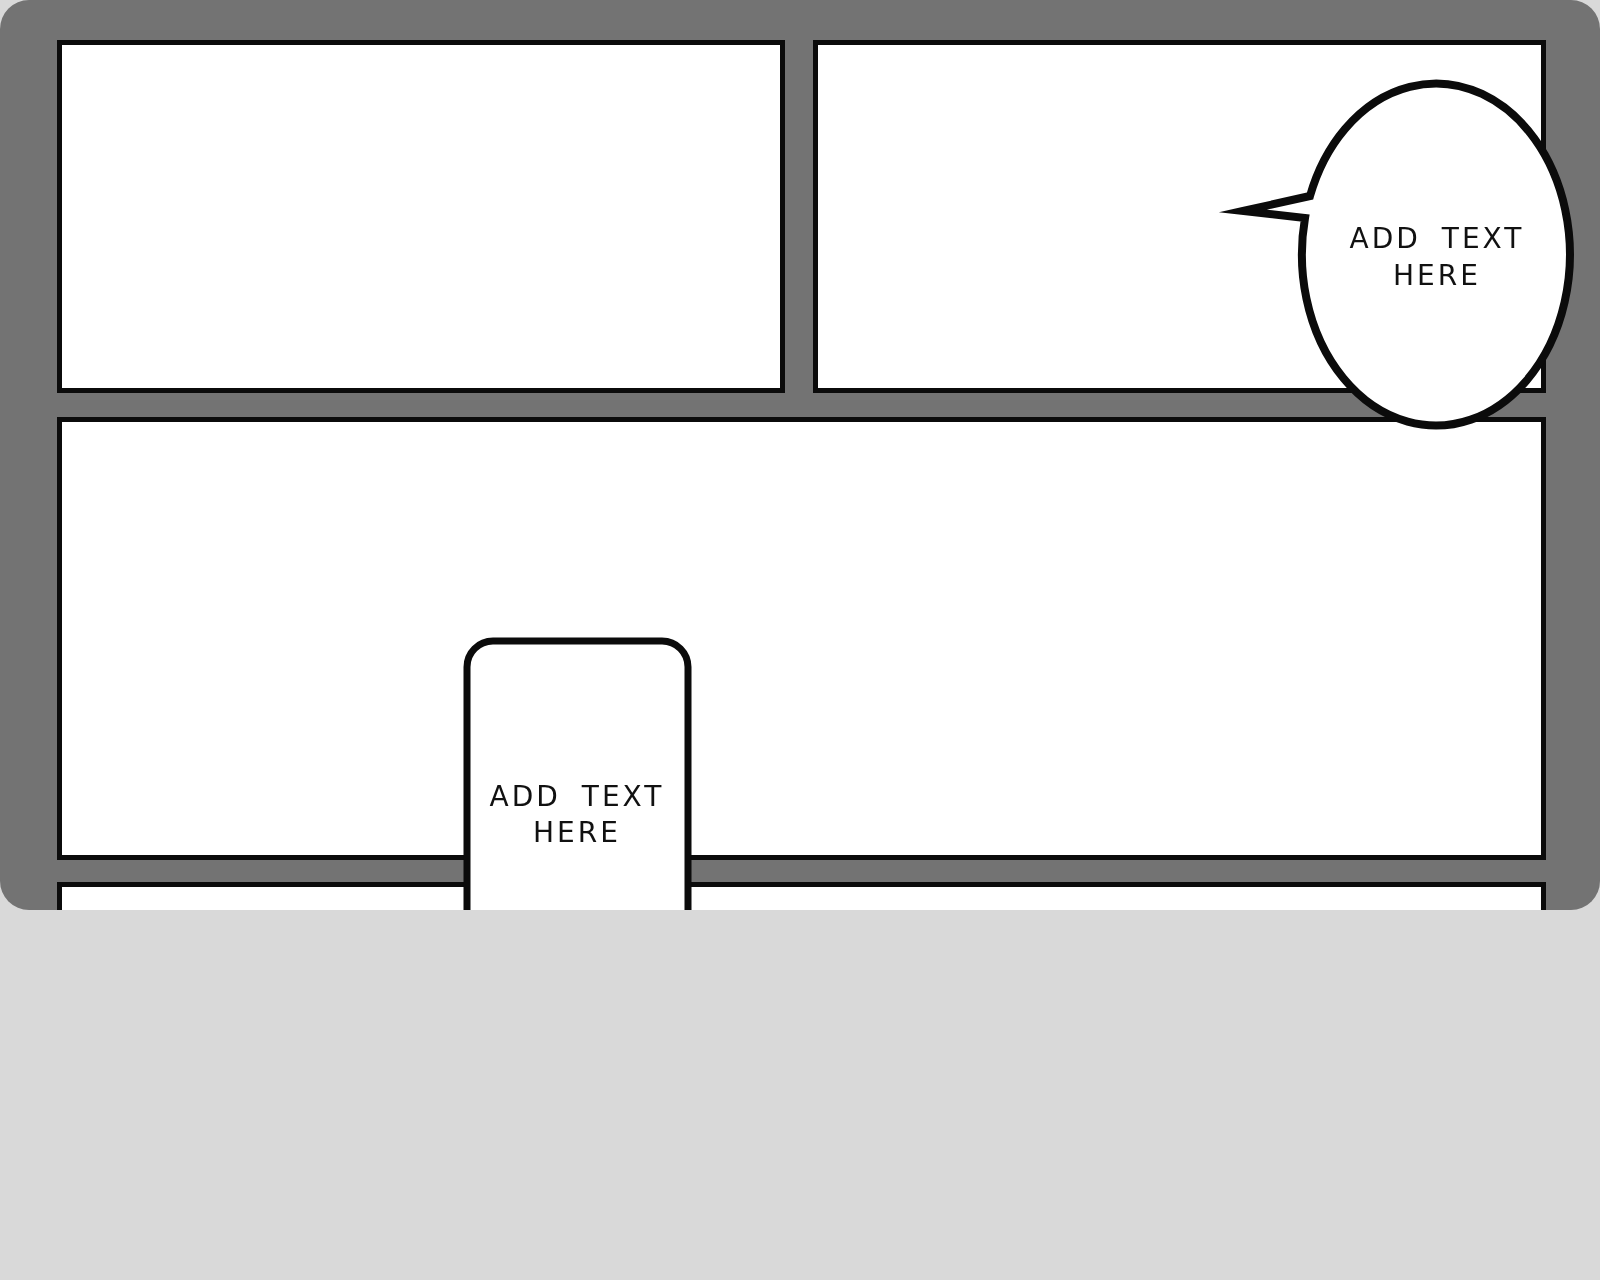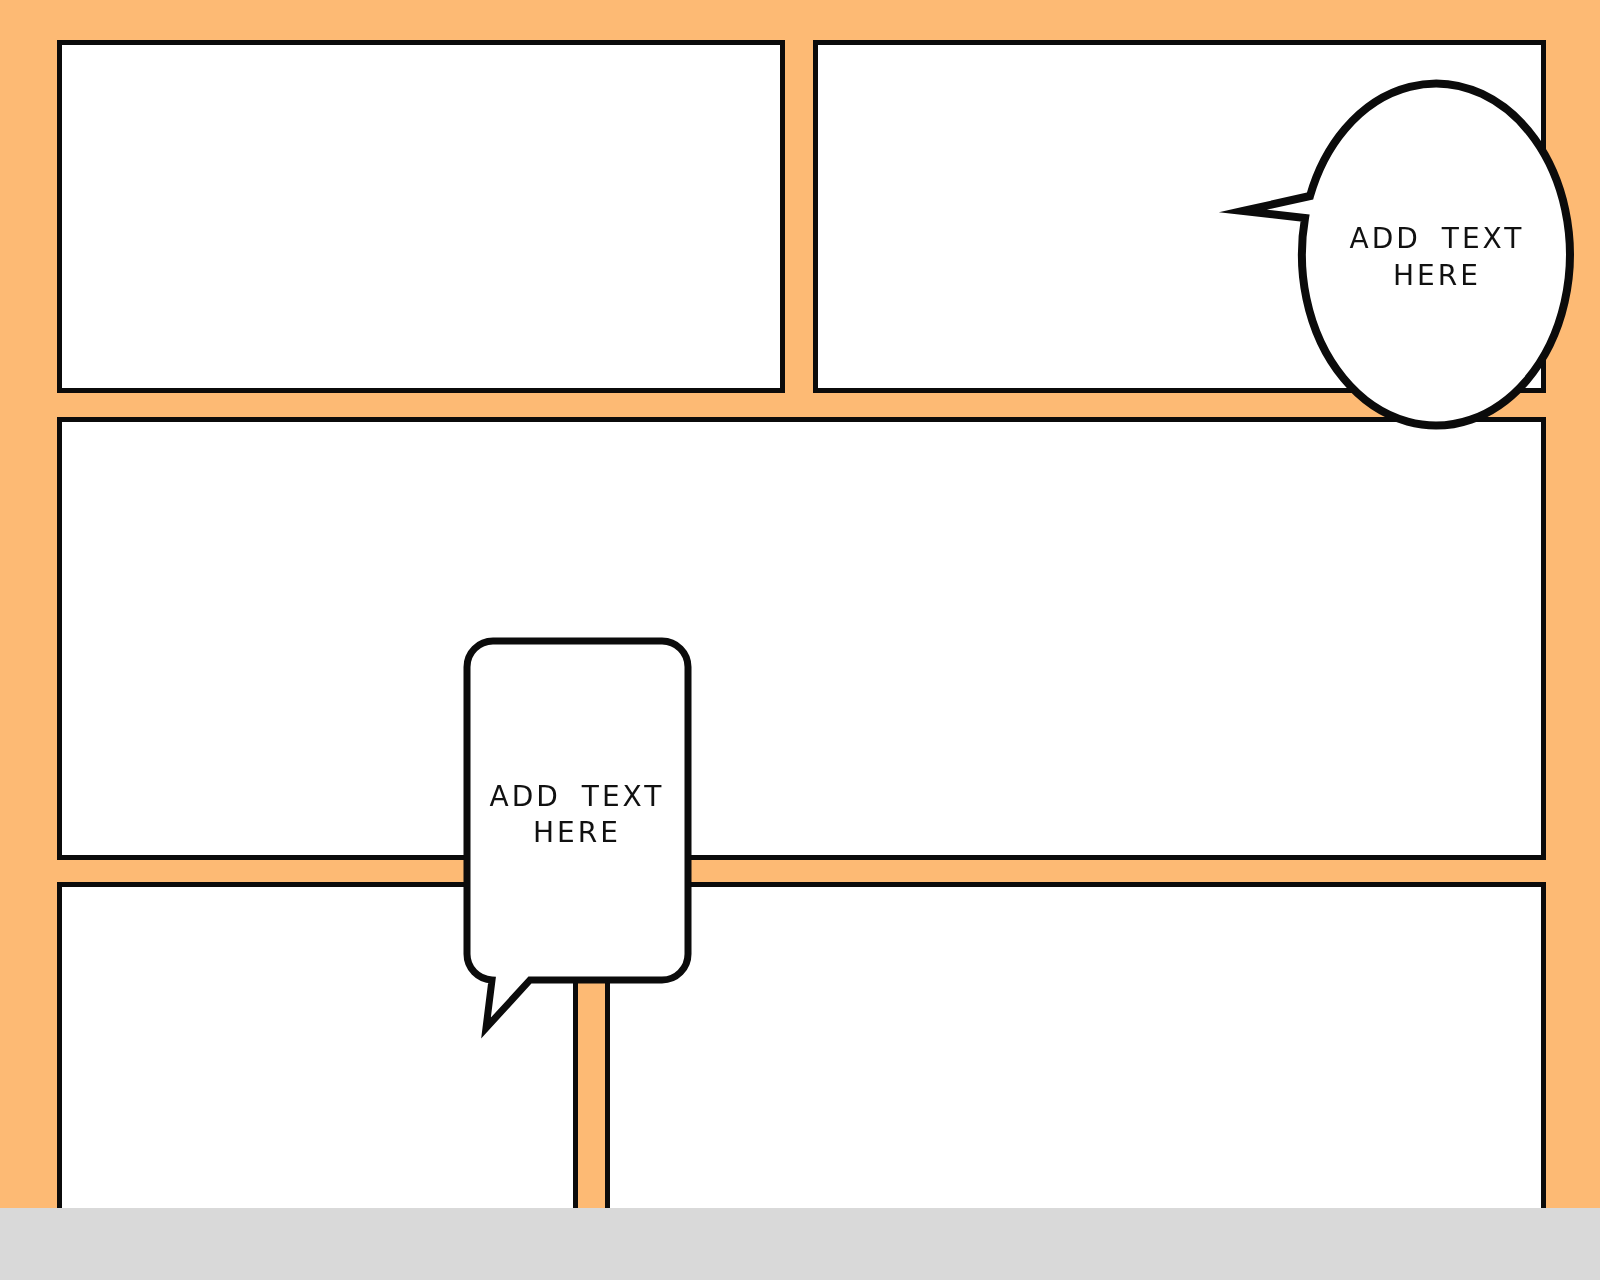--- a/index.html
+++ b/index.html
@@ -3,24 +3,25 @@
 <meta charset="utf-8">
 <style>
   html, body {
     margin: 0;
     padding: 0;
     background: #d9d9d9;
   }
   .page {
     position: relative;
     width: 1600px;
-    height: 1208px;
-    background: #fdba74;
+    height: 910px;
+    background: #737373;
     overflow: hidden;
     font-family: "DejaVu Sans", sans-serif;
+    border-radius: 29px;
   }
   .panel {
     position: absolute;
     background: #ffffff;
     border: 5px solid #0b0b0b;
     box-sizing: border-box;
   }
   #panel-top-left     { left: 57px;  top: 40px;  width: 728px;  height: 353px; }
   #panel-top-right    { left: 813px; top: 40px;  width: 733px;  height: 353px; }
   #panel-middle       { left: 57px;  top: 417px; width: 1489px; height: 443px; }

